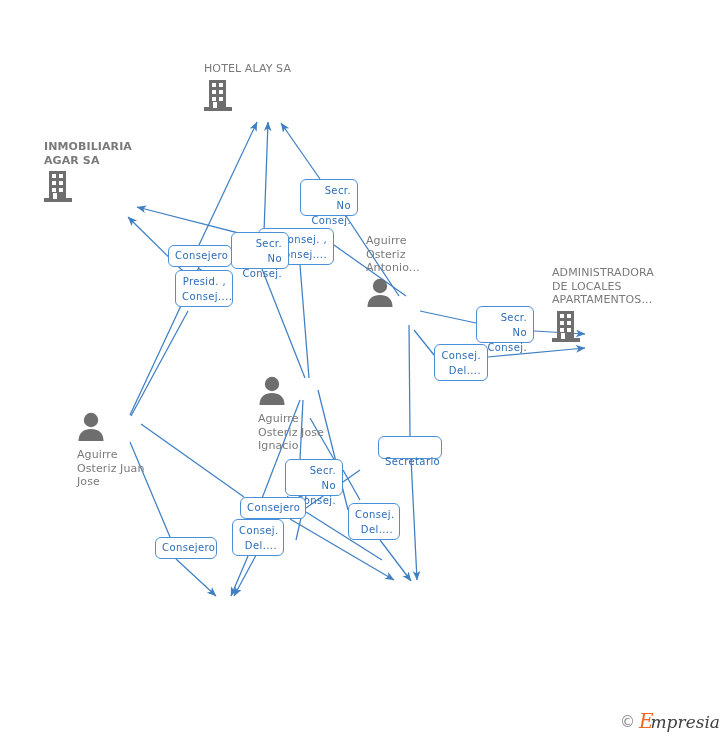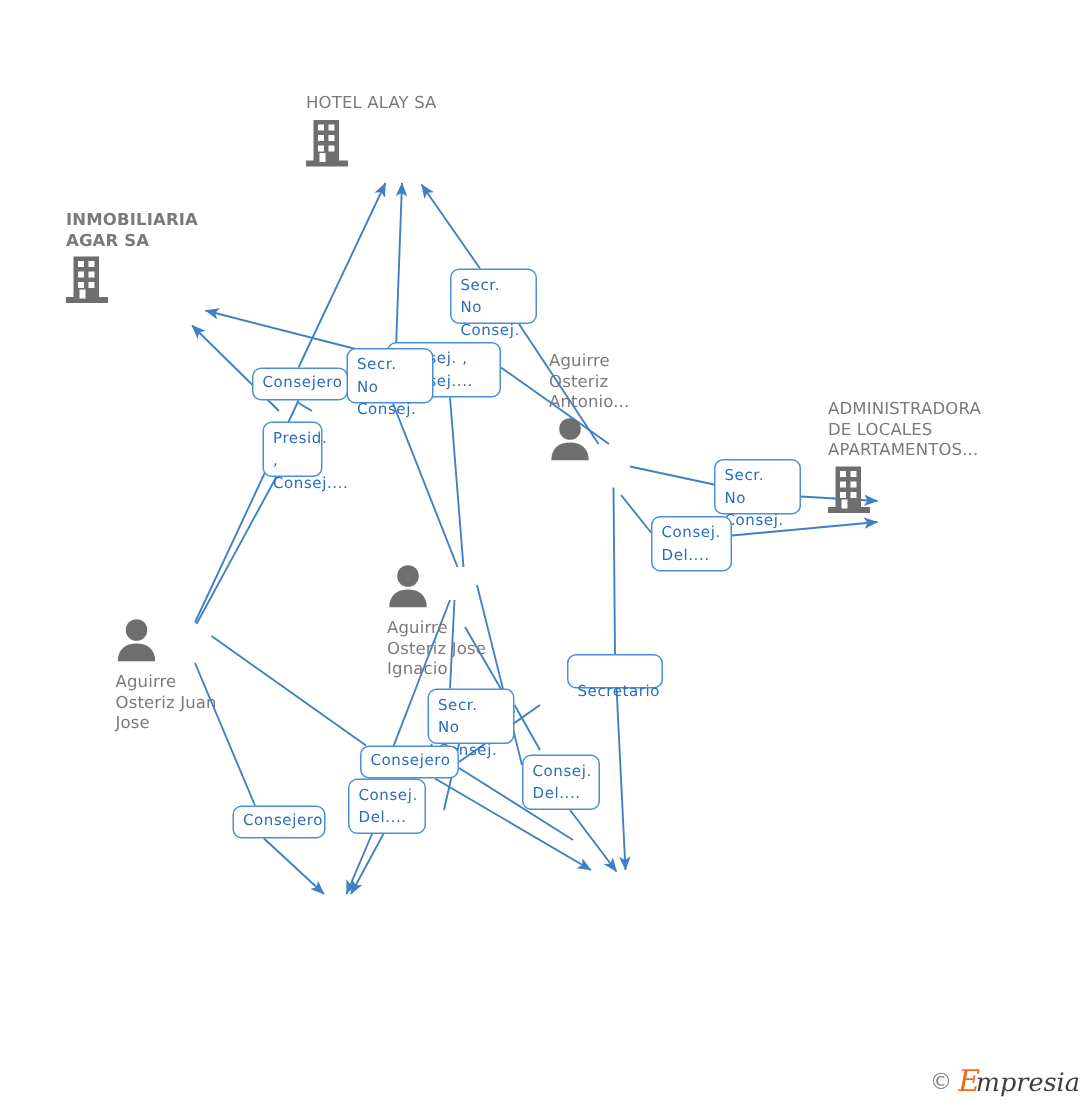--- a/index.html
+++ b/index.html
@@ -49,21 +49,21 @@
   }
   .rolebox {
     position: absolute;
     box-sizing: border-box;
     background: #ffffff;
     border: 1.4px solid #4a90d9;
     border-radius: 6px;
     color: #2b6cb8;
     font-size: 10px;
     line-height: 15px;
-    text-align: left;
+    text-align: right;
     padding: 3px 6px;
     white-space: pre-line;
     letter-spacing: 0.4px;
     box-shadow: 0 0 0 0 rgba(0,0,0,0);
   }
   .watermark {
     position: absolute;
     right: 8px;
     bottom: 8px;
     display: flex;
@@ -251,21 +251,21 @@
 Consej.</div>
 
   <div class="rolebox" style="left:258px; top:228px; width:76px; height:37px;">Consej. ,
 Consej....</div>
 
   <div class="rolebox" style="left:231px; top:232px; width:58px; height:37px;">Secr.  No
 Consej.</div>
 
   <div class="rolebox" style="left:168px; top:245px; width:64px; height:22px; line-height:14px; padding-top:3px;">Consejero</div>
 
-  <div class="rolebox" style="left:175px; top:281px; width:40px; height:37px;">Presid. ,
+  <div class="rolebox" style="left:175px; top:270px; width:58px; height:37px;">Presid. ,
 Consej....</div>
 
   <div class="rolebox" style="left:476px; top:306px; width:58px; height:37px;">Secr.  No
 Consej.</div>
 
   <div class="rolebox" style="left:434px; top:344px; width:54px; height:37px;">Consej.
 Del....</div>
 
   <div class="rolebox" style="left:378px; top:436px; width:64px; height:22px; line-height:14px; padding-top:18px;">Secretario</div>
 

